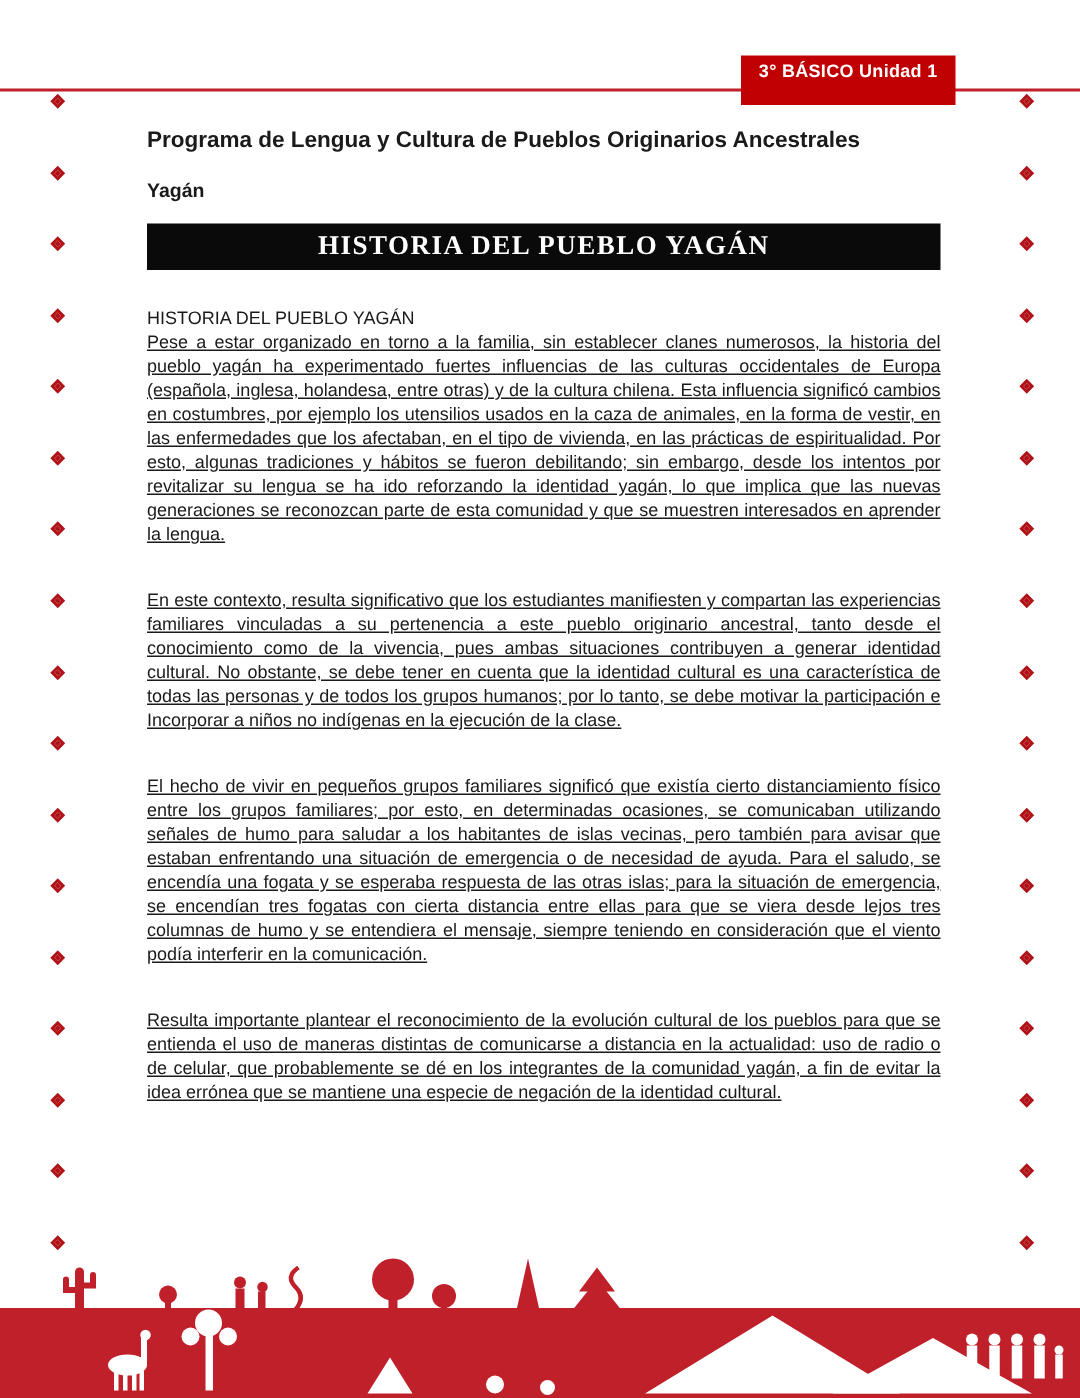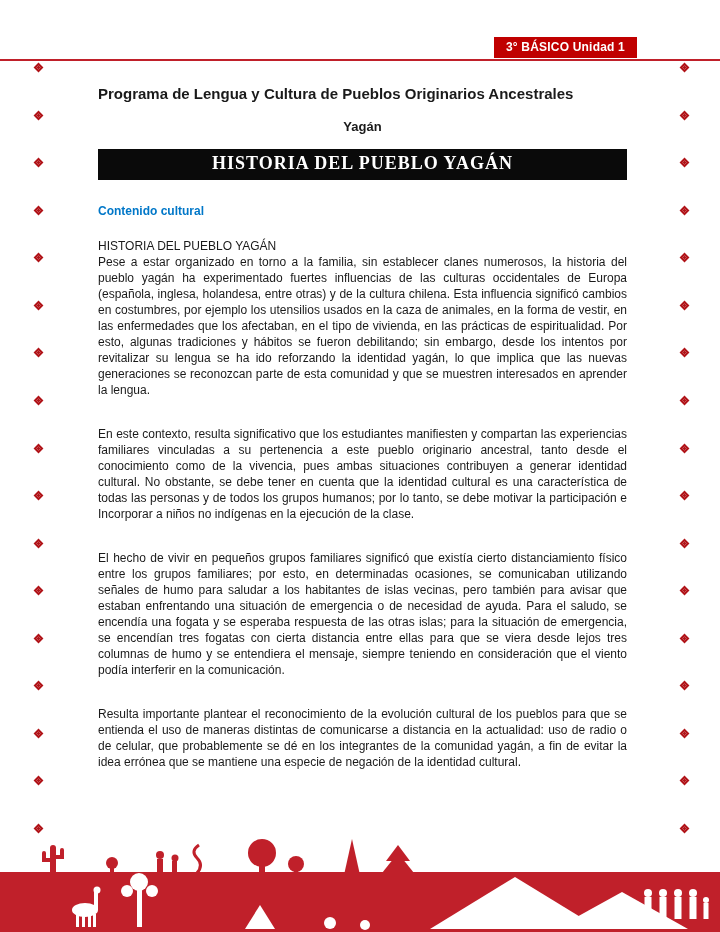--- a/index.html
+++ b/index.html
@@ -14,21 +14,21 @@
   html,body{margin:0;padding:0;background:#fff;}
   body{
     width:720px;height:932px;position:relative;overflow:hidden;
     font-family:"Liberation Sans", sans-serif;color:var(--ink);
   }
   .top-rule{
     position:absolute;top:59px;left:0;width:720px;height:2px;background:var(--red);
   }
   .badge{
     position:absolute;top:37px;right:83px;background:var(--badge-red);color:#fff;
-    font-size:12px;font-weight:bold;padding:3px 12px 4px;letter-spacing:.2px;
+    font-size:12px;font-weight:bold;padding:3px 12px 16px;letter-spacing:.2px;
   }
   .diamond-col{
     position:absolute;top:64px;bottom:100px;width:16px;
     display:flex;flex-direction:column;justify-content:space-between;align-items:center;
   }
   .diamond-col.left{left:30px;}
   .diamond-col.right{right:28px;}
   .diamond{
     position:relative;width:7px;height:7px;border:2px solid var(--diamond-red);
     transform:rotate(45deg);display:block;
@@ -37,35 +37,35 @@
     content:"";position:absolute;left:50%;top:50%;width:3px;height:3px;
     margin:-1.5px 0 0 -1.5px;background:var(--diamond-red);
   }
   .content{
     position:absolute;left:98px;right:93px;top:85px;
   }
   .program-title{
     font-size:15px;font-weight:bold;margin:0 0 17px;
   }
   .subtitle{
-    text-align:center;font-size:13px;font-weight:bold;margin:14px 0 15px;
+    font-size:13px;font-weight:bold;margin:14px 0 15px;
   }
   .banner{
     background:var(--banner-bg);color:#fff;text-align:center;
     font-family:"Liberation Serif", serif;font-weight:bold;font-size:18px;
     letter-spacing:1px;padding:4px 0 6px;margin:0 0 24px;
   }
   .section-label{
     color:var(--blue);font-weight:bold;font-size:12px;margin:0 0 20px;
   }
   .content-heading{
     font-size:12px;line-height:16px;margin:0;
   }
   .body-text p{
-    font-size:12px;line-height:16px;text-align:justify;margin:0;
+    font-size:12px;line-height:16px;text-align:justify;margin:0;text-decoration:underline;
   }
   .body-text p + p{margin-top:28px;}
   .body-text p.first{margin-top:0;}
   .footer-art{
     position:absolute;left:0;bottom:0;width:720px;height:95px;
   }
 </style>
 </head>
 <body>
 
@@ -108,21 +108,20 @@
     <span class="diamond"></span>
     <span class="diamond"></span>
     <span class="diamond"></span>
     <span class="diamond"></span>
   </div>
 
 <div class="content">
   <div class="program-title">Programa de Lengua y Cultura de Pueblos Originarios Ancestrales</div>
   <div class="subtitle">Yagán</div>
   <div class="banner">HISTORIA DEL PUEBLO YAGÁN</div>
-  <div class="section-label">Contenido cultural</div>
   <div class="body-text">
     <div class="content-heading">HISTORIA DEL PUEBLO YAGÁN</div>
     <p class="first">Pese a estar organizado en torno a la familia, sin establecer clanes numerosos, la historia del pueblo yagán ha experimentado fuertes influencias de las culturas occidentales de Europa (española, inglesa, holandesa, entre otras) y de la cultura chilena. Esta influencia significó cambios en costumbres, por ejemplo los utensilios usados en la caza de animales, en la forma de vestir, en las enfermedades que los afectaban, en el tipo de vivienda, en las prácticas de espiritualidad. Por esto, algunas tradiciones y hábitos se fueron debilitando; sin embargo, desde los intentos por revitalizar su lengua se ha ido reforzando la identidad yagán, lo que implica que las nuevas generaciones se reconozcan parte de esta comunidad y que se muestren interesados en aprender la lengua.</p>
     <p>En este contexto, resulta significativo que los estudiantes manifiesten y compartan las experiencias familiares vinculadas a su pertenencia a este pueblo originario ancestral, tanto desde el conocimiento como de la vivencia, pues ambas situaciones contribuyen a generar identidad cultural. No obstante, se debe tener en cuenta que la identidad cultural es una característica de todas las personas y de todos los grupos humanos; por lo tanto, se debe motivar la participación e Incorporar a niños no indígenas en la ejecución de la clase.</p>
     <p>El hecho de vivir en pequeños grupos familiares significó que existía cierto distanciamiento físico entre los grupos familiares; por esto, en determinadas ocasiones, se comunicaban utilizando señales de humo para saludar a los habitantes de islas vecinas, pero también para avisar que estaban enfrentando una situación de emergencia o de necesidad de ayuda. Para el saludo, se encendía una fogata y se esperaba respuesta de las otras islas; para la situación de emergencia, se encendían tres fogatas con cierta distancia entre ellas para que se viera desde lejos tres columnas de humo y se entendiera el mensaje, siempre teniendo en consideración que el viento podía interferir en la comunicación.</p>
     <p>Resulta importante plantear el reconocimiento de la evolución cultural de los pueblos para que se entienda el uso de maneras distintas de comunicarse a distancia en la actualidad: uso de radio o de celular, que probablemente se dé en los integrantes de la comunidad yagán, a fin de evitar la idea errónea que se mantiene una especie de negación de la identidad cultural.</p>
   </div>
 </div>
 
 <svg class="footer-art" width="720" height="95" viewBox="0 0 720 95" preserveAspectRatio="none" aria-hidden="true">

